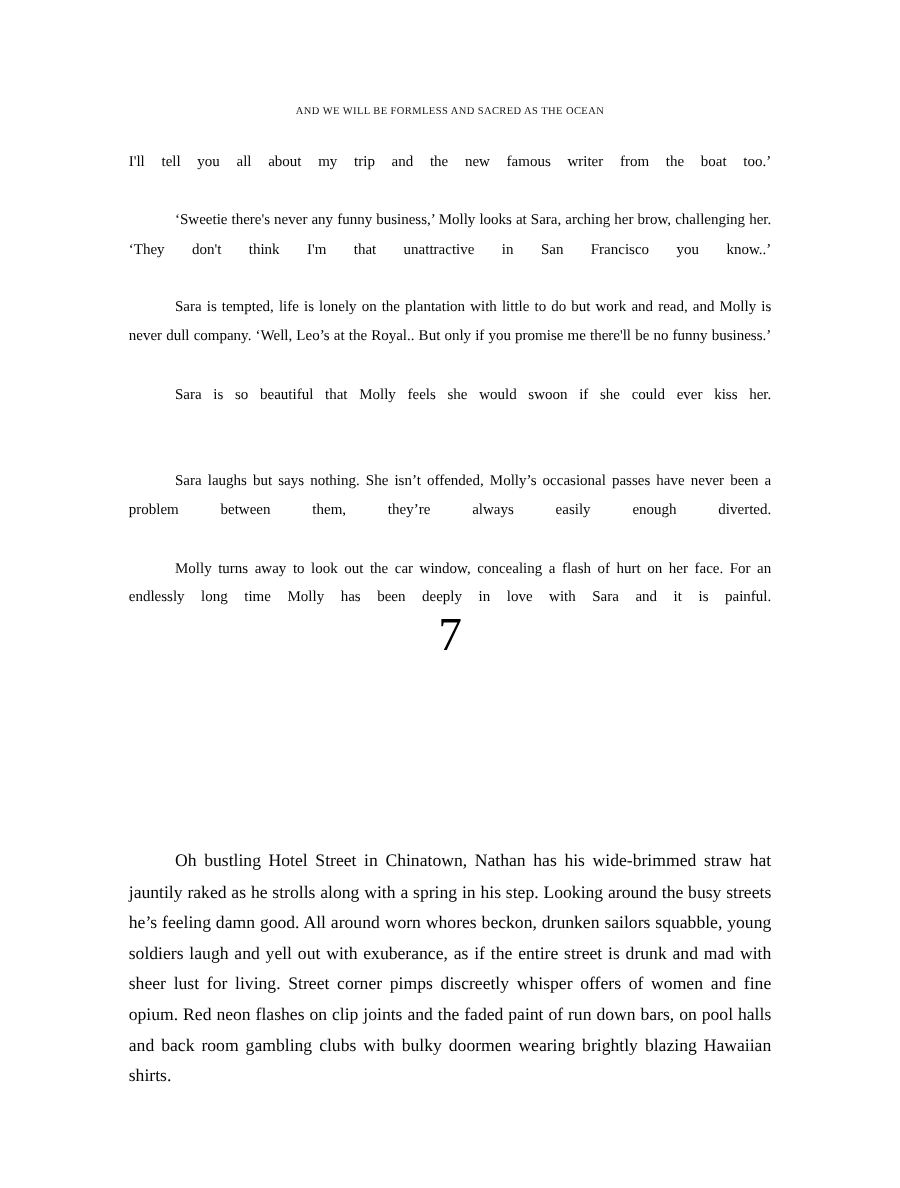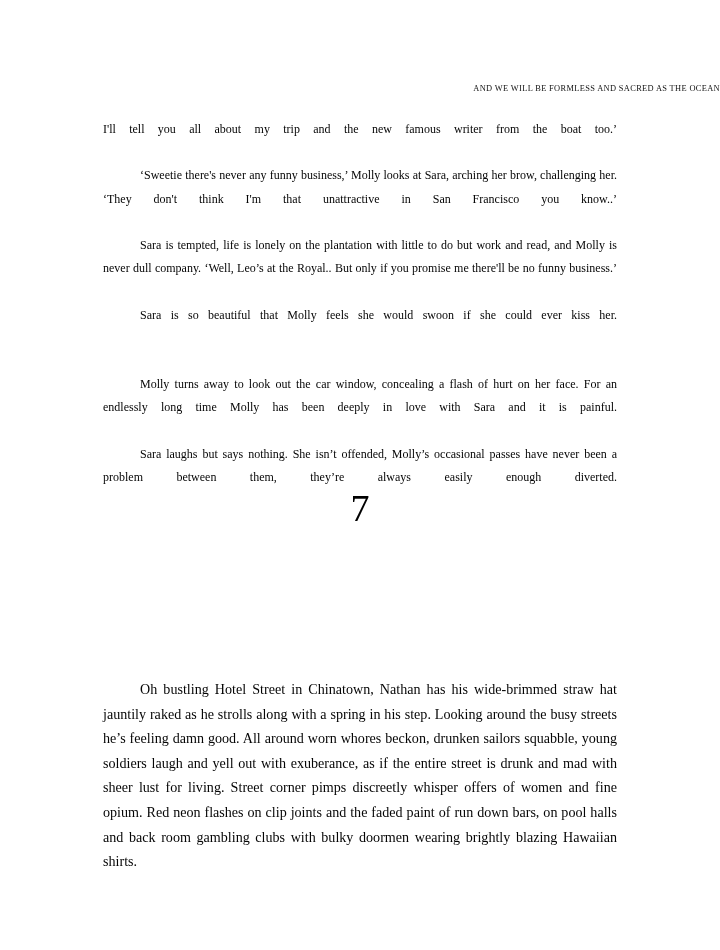--- a/index.html
+++ b/index.html
@@ -21,21 +21,21 @@
     height: 950px;
     box-sizing: border-box;
   }
 
   
   .running-header {
     position: absolute;
     top: 83px;
     left: 0;
     width: 720px;
-    text-align: right;
+    text-align: center;
     font-size: 8.4px;
     letter-spacing: 0.35px;
     font-variant: small-caps;
     text-transform: uppercase;
     color: #111111;
     line-height: 12px;
     white-space: nowrap;
   }
 
   
@@ -121,23 +121,23 @@
     <p class="body-par no-indent">I'll tell you all about my trip and the new famous writer from the boat too.’</p>
 
     <p class="body-par">‘Sweetie there's never any funny business,’ Molly looks at Sara, arching her brow, challenging her. ‘They don't think I'm that unattractive in San Francisco you know..’</p>
 
     <p class="body-par">Sara is tempted, life is lonely on the plantation with little to do but work and read, and Molly is never dull company. ‘Well,  Leo’s at the Royal..  But only if you promise me there'll be no funny business.’</p>
 
     <p class="body-par">Sara is so beautiful that Molly feels she would swoon if she could ever kiss her.</p>
 
     <div class="gap-line"></div>
 
+    <p class="body-par">Sara laughs but says nothing. She isn’t offended, Molly’s occasional passes have never been a problem between them, they’re always easily enough diverted.</p>
+
     <p class="body-par">Molly turns away to look out the car window, concealing a flash of hurt on her face. For an endlessly long time Molly has been deeply in love with Sara and it is painful.</p>
-
-    <p class="body-par">Sara laughs but says nothing. She isn’t offended, Molly’s occasional passes have never been a problem between them, they’re always easily enough diverted.</p>
 
   </div>
 
   <div class="chapter-number">7</div>
 
   <div class="lower-section">
     <p class="wide-justify">Oh bustling Hotel Street in Chinatown, Nathan has his wide-brimmed straw hat jauntily raked as he strolls along with a spring in his step. Looking around the busy streets he’s feeling damn good. All around worn whores beckon, drunken sailors squabble, young soldiers laugh and yell out with exuberance, as if the entire street is drunk and mad with sheer lust for living. Street corner pimps discreetly whisper offers of women and fine opium. Red neon flashes on clip joints and the faded paint of run down bars, on pool halls and back room gambling clubs with bulky doormen wearing brightly blazing Hawaiian shirts.</p>
   </div>
 
 </div>

